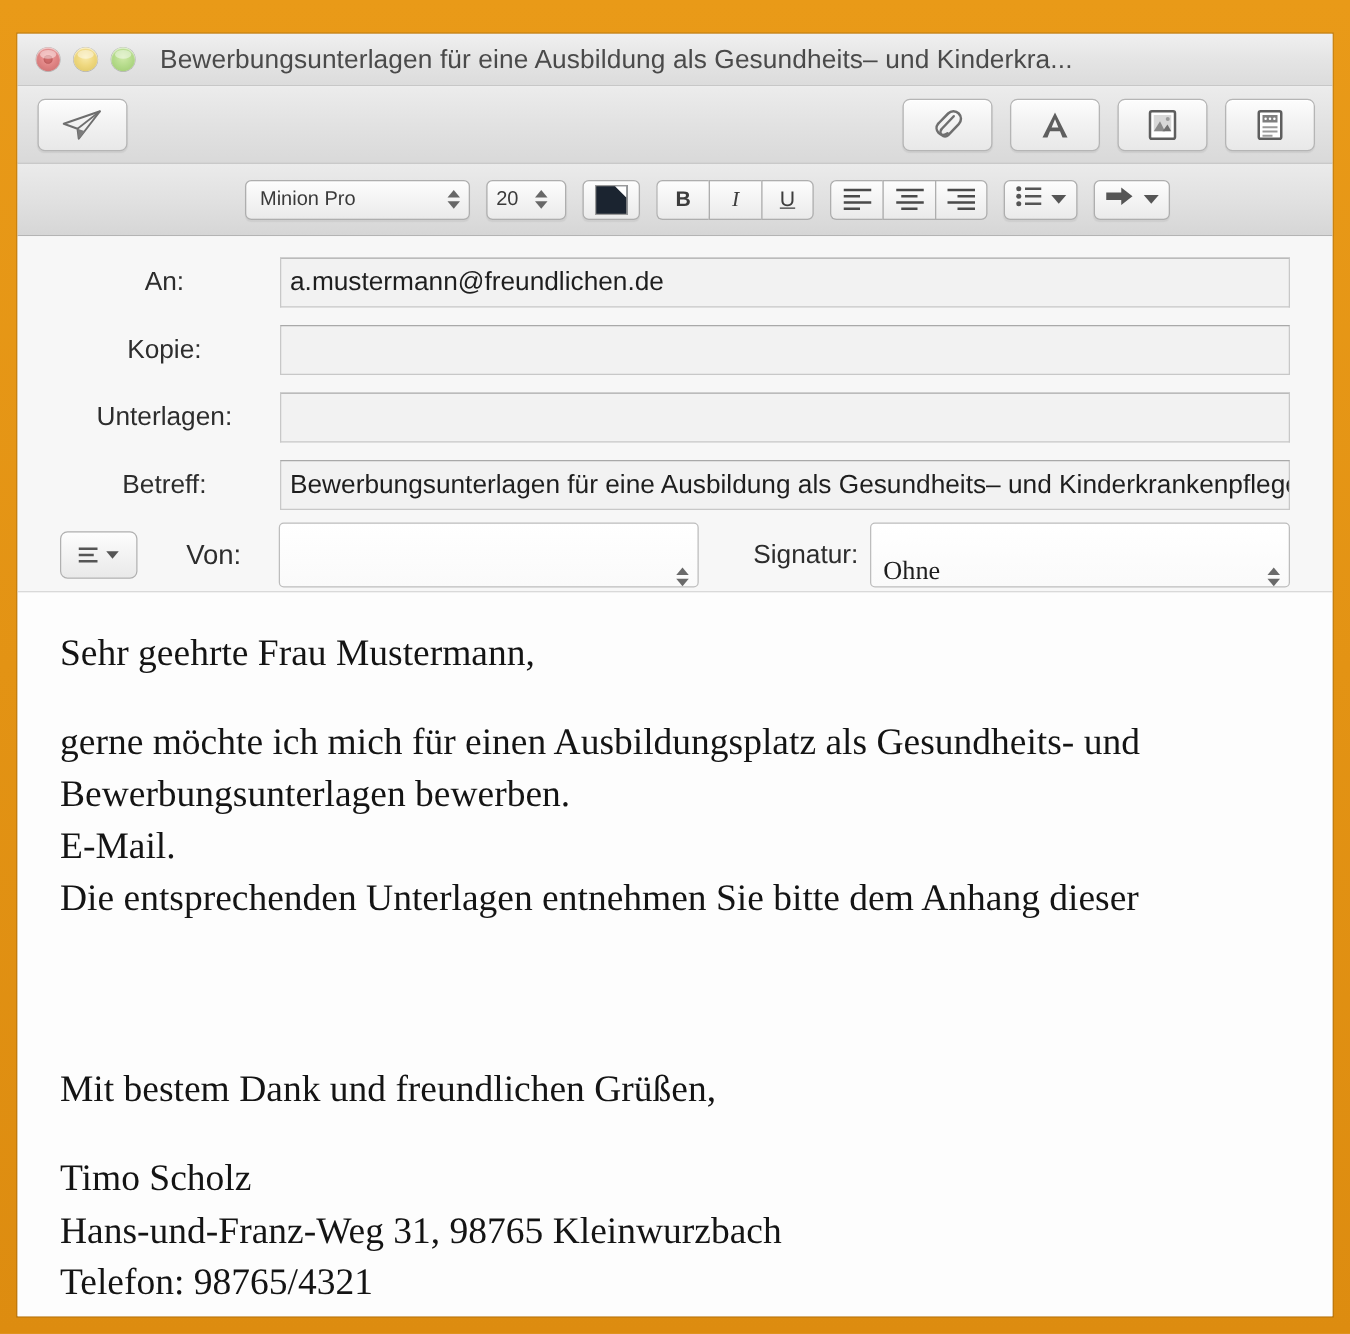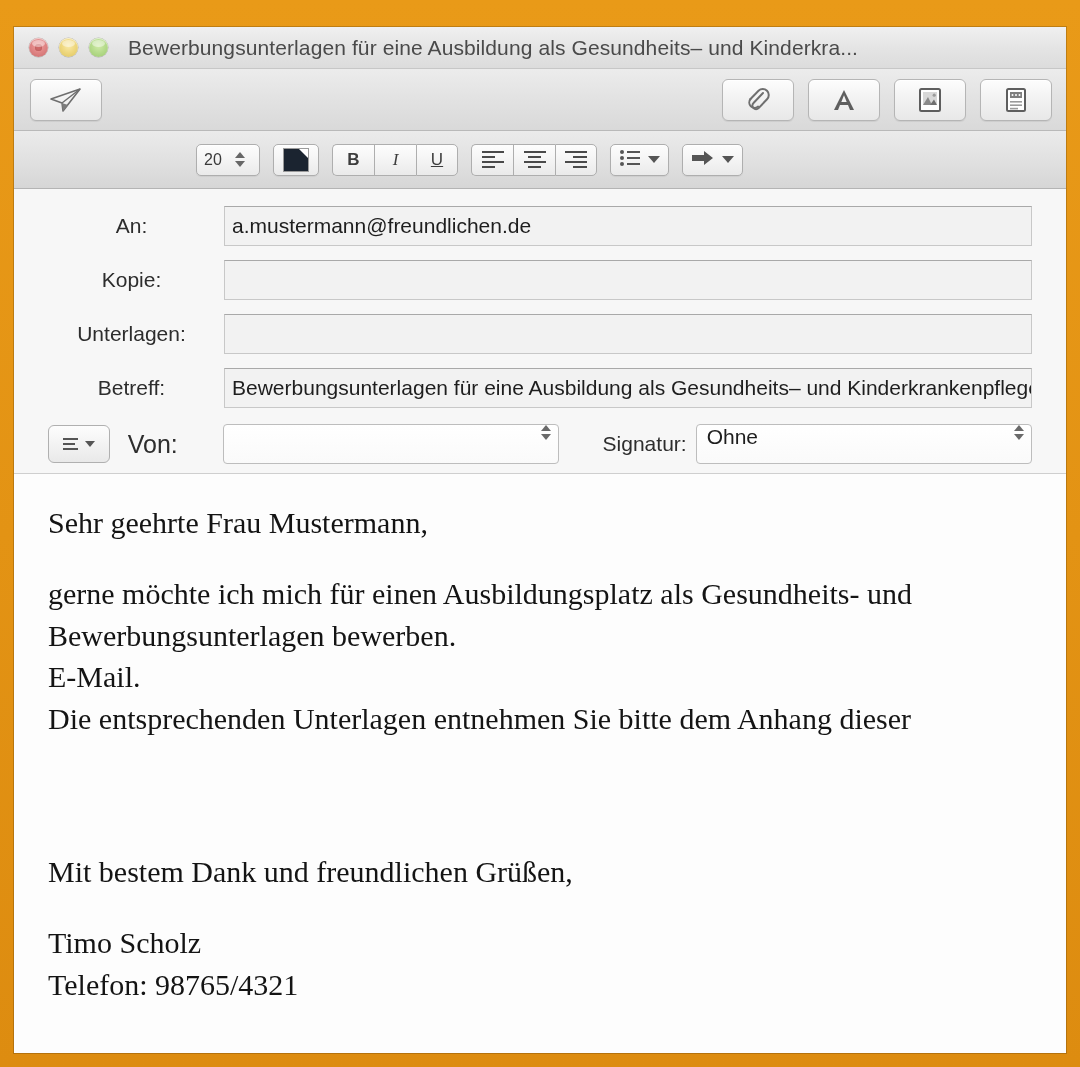--- a/index.html
+++ b/index.html
@@ -185,29 +185,29 @@
     background: linear-gradient(180deg,#fdfdfd 0%,#f3f3f3 50%,#e9e9e9 100%);
     border: 1px solid #b0b0b0;
     display:flex; align-items:center; justify-content:center; gap:7px;
   }
   .burger { display:flex; flex-direction:column; gap:3px; width:15px; }
   .burger span { height:2px; background:#555; display:block; }
   .burger span:nth-child(2){ width:78% }
   .tri-small { width:0;height:0;border-left:5px solid transparent;border-right:5px solid transparent;border-top:6px solid #555; }
 
   .popup {
-    height: 40px;
+    height: 52px;
     background: linear-gradient(180deg,#ffffff 0%,#fafafa 100%);
     border: 1px solid #bdbdbd;
     border-radius: 4px;
-    display:flex; align-items:flex-start; justify-content:space-between;
+    display:flex; align-items:flex-end; justify-content:space-between;
     padding: 0 7px 0 10px;
-    font-size: 21px; color:#1e1e1e;
-  }
-  #from-label    { width: 96px; text-align:left; padding-right:9px; font-size:25px; color:#2d2d2d; }
+    font-size: 21px; color:#1e1e1e;font-family:Liberation Serif, serif;
+  }
+  #from-label    { width: 96px; text-align:center; padding-right:9px; font-size:22px; color:#2d2d2d; }
   #from-select   { width: 337px; }
   #signature-label { margin-left: 44px; font-size:21px; color:#2d2d2d; padding-right:9px; }
   #signature-select { width: 338px; }
   .pop-stepper { display:flex; flex-direction:column; gap:3px; }
   .pop-stepper i { display:block;width:0;height:0;border-left:5px solid transparent;border-right:5px solid transparent; }
   .pop-stepper i.up   { border-bottom:6px solid #6a6a6a; }
   .pop-stepper i.down { border-top:6px solid #6a6a6a; }
 
   
   #message-body {
@@ -289,20 +289,27 @@
               <rect x="8" y="18.4" width="12" height="1.6" fill="#9a9a9a"></rect>
               <rect x="8" y="21.8" width="8" height="1.6" fill="#9a9a9a"></rect>
             </svg>
           </span>
         </div>
       </div>
     </div>
 
     <div id="formatbar">
 
+      <div class="ctl" id="font-family-select">
+        <span class="lbl">Minion Pro</span>
+        <span class="stepper">
+            <i class="up"></i>
+            <i class="down"></i>
+          </span>
+      </div>
 
       <div class="ctl" id="font-size-select">
         <span>20</span>
         <span class="stepper">
             <i class="up"></i>
             <i class="down"></i>
           </span>
       </div>
 
       <div class="ctl" id="text-color-button">
@@ -420,17 +427,18 @@
       <p>Sehr geehrte Frau Mustermann,</p>
       <div class="gap"></div>
       <p>gerne möchte ich mich für einen Ausbildungsplatz als Gesundheits- und</p>
       <p>Bewerbungsunterlagen bewerben.</p>
       <p>E-Mail.</p>
       <p>Die entsprechenden Unterlagen entnehmen Sie bitte dem Anhang dieser</p>
       <div class="gap-big"></div>
       <p>Mit bestem Dank und freundlichen Grüßen,</p>
       <div class="gap"></div>
       <p>Timo Scholz</p>
+      <p>Hans-und-Franz-Weg 31, 98765 Kleinwurzbach</p>
       <p>Telefon: 98765/4321</p>
     </div>
 
   </div>
 </div>
 
 </body></html>

